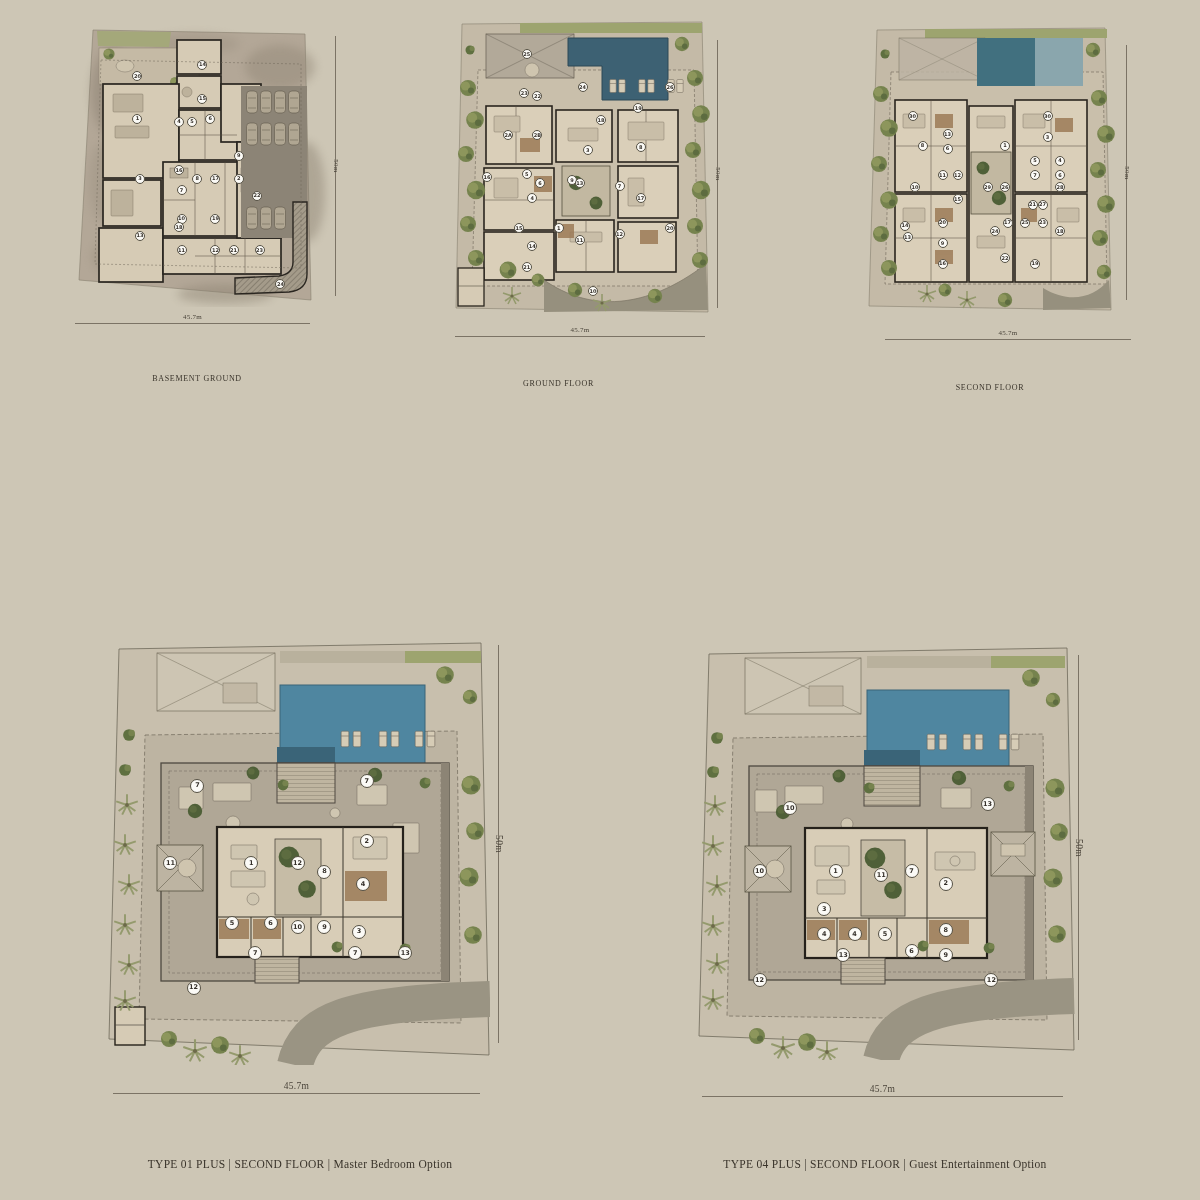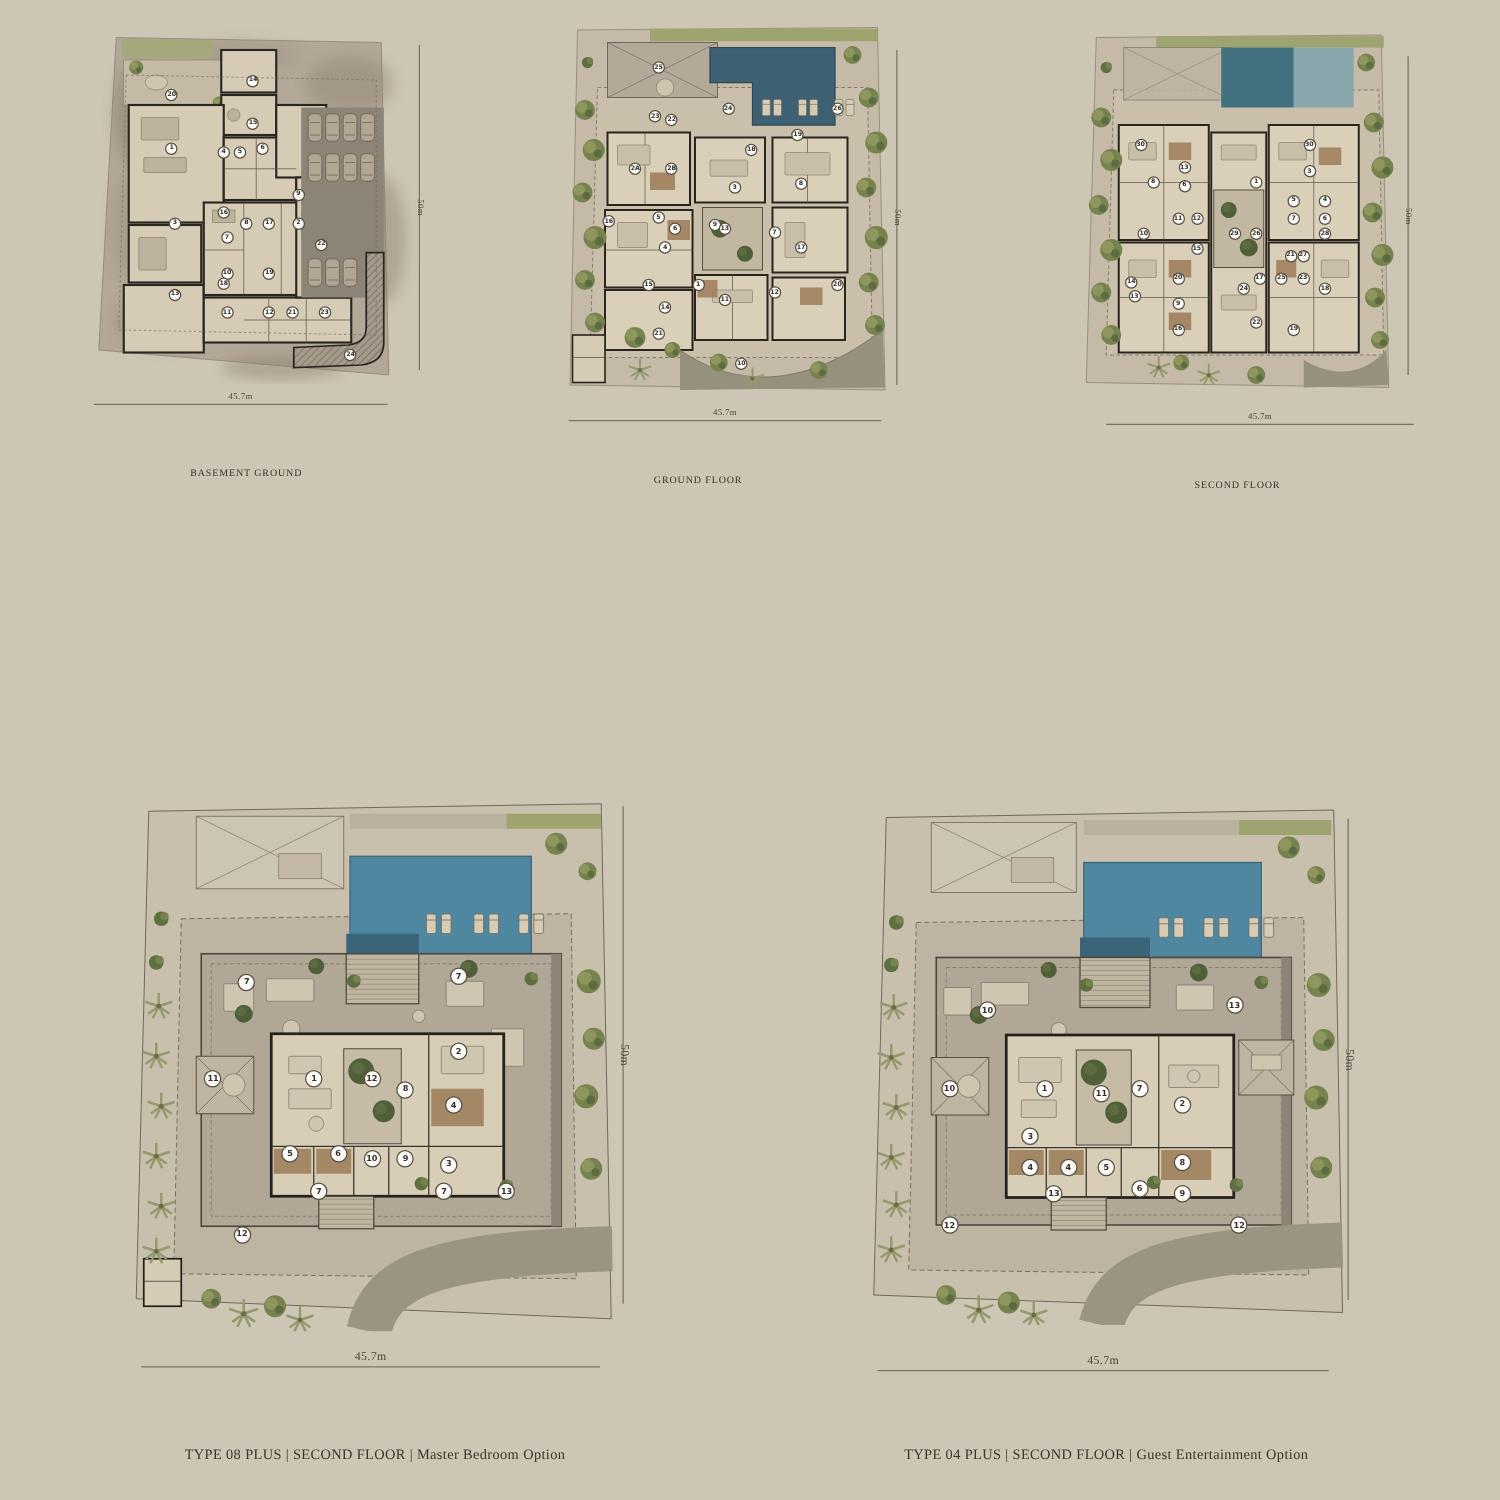--- a/index.html
+++ b/index.html
@@ -515,21 +515,21 @@
       <span class="marker" style="left: 23%; top: 82%;">12</span>
     </div>
 </div>
 <div class="dim-h big" style="left:113px;top:1081px;width:367px">
   <span class="lbl">45.7m</span>
     <span class="line"></span>
 </div>
 <div class="dim-v big" style="left:498px;top:645px;height:398px">
   <span class="lbl">50m</span>
 </div>
-<div class="caption big" style="left:105px;top:1158px;width:390px">TYPE 08 PLUS | SECOND FLOOR | Master Bedroom Option</div>
+<div class="caption big" style="left:105px;top:1158px;width:390px">TYPE 01 PLUS | SECOND FLOOR | Master Bedroom Option</div>
 
 <div class="canvas m-l" style="left:695px;top:640px;width:380px;height:420px">
   <svg viewBox="0 0 380 420">
     <polygon points="14,14 372,8 379,410 4,396" fill="#c8bfad" stroke="#6f6a5b" stroke-width="0.8"></polygon>
     <g>
       <rect x="50" y="18" width="116" height="56" fill="#cdc5b3" stroke="#77705f" stroke-width="0.7"></rect>
       <path d="M50,18 L166,74 M166,18 L50,74" stroke="#77705f" stroke-width="0.5"></path>
       <rect x="114" y="46" width="34" height="20" fill="#c2b8a5" stroke="#77705f" stroke-width="0.5"></rect>
     </g>
     <rect x="296" y="16" width="74" height="12" fill="#9da46f"></rect>

